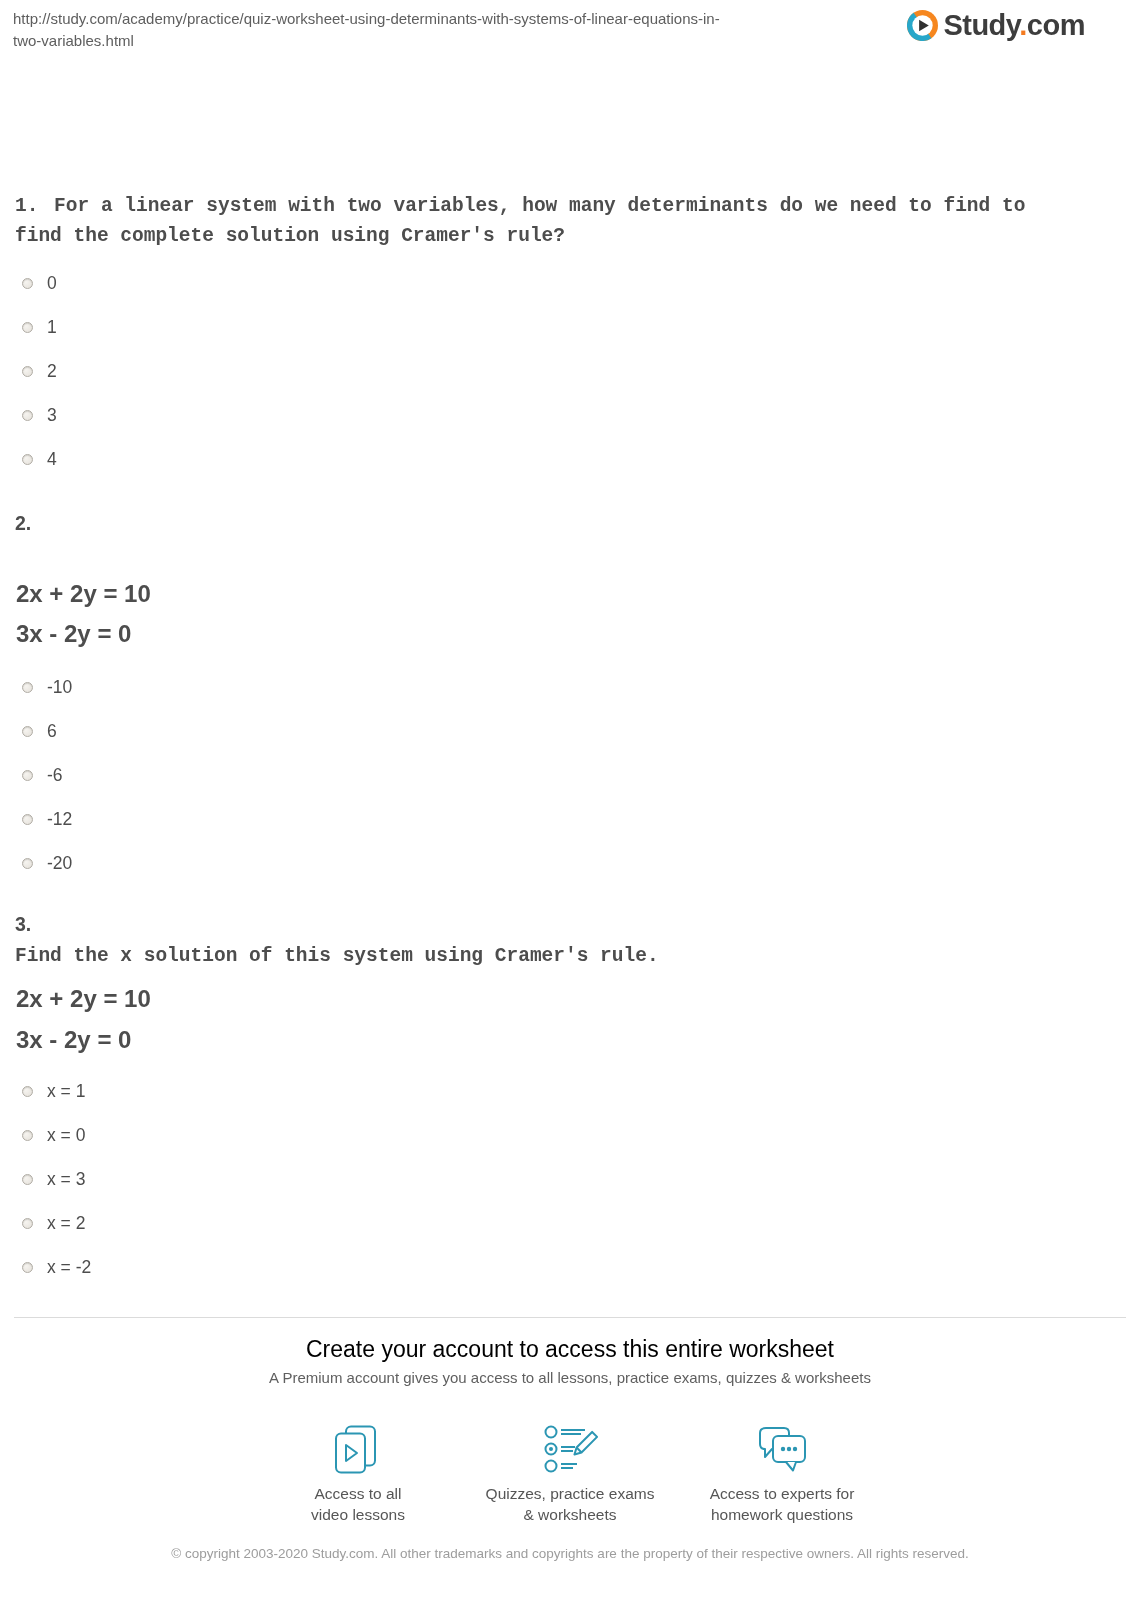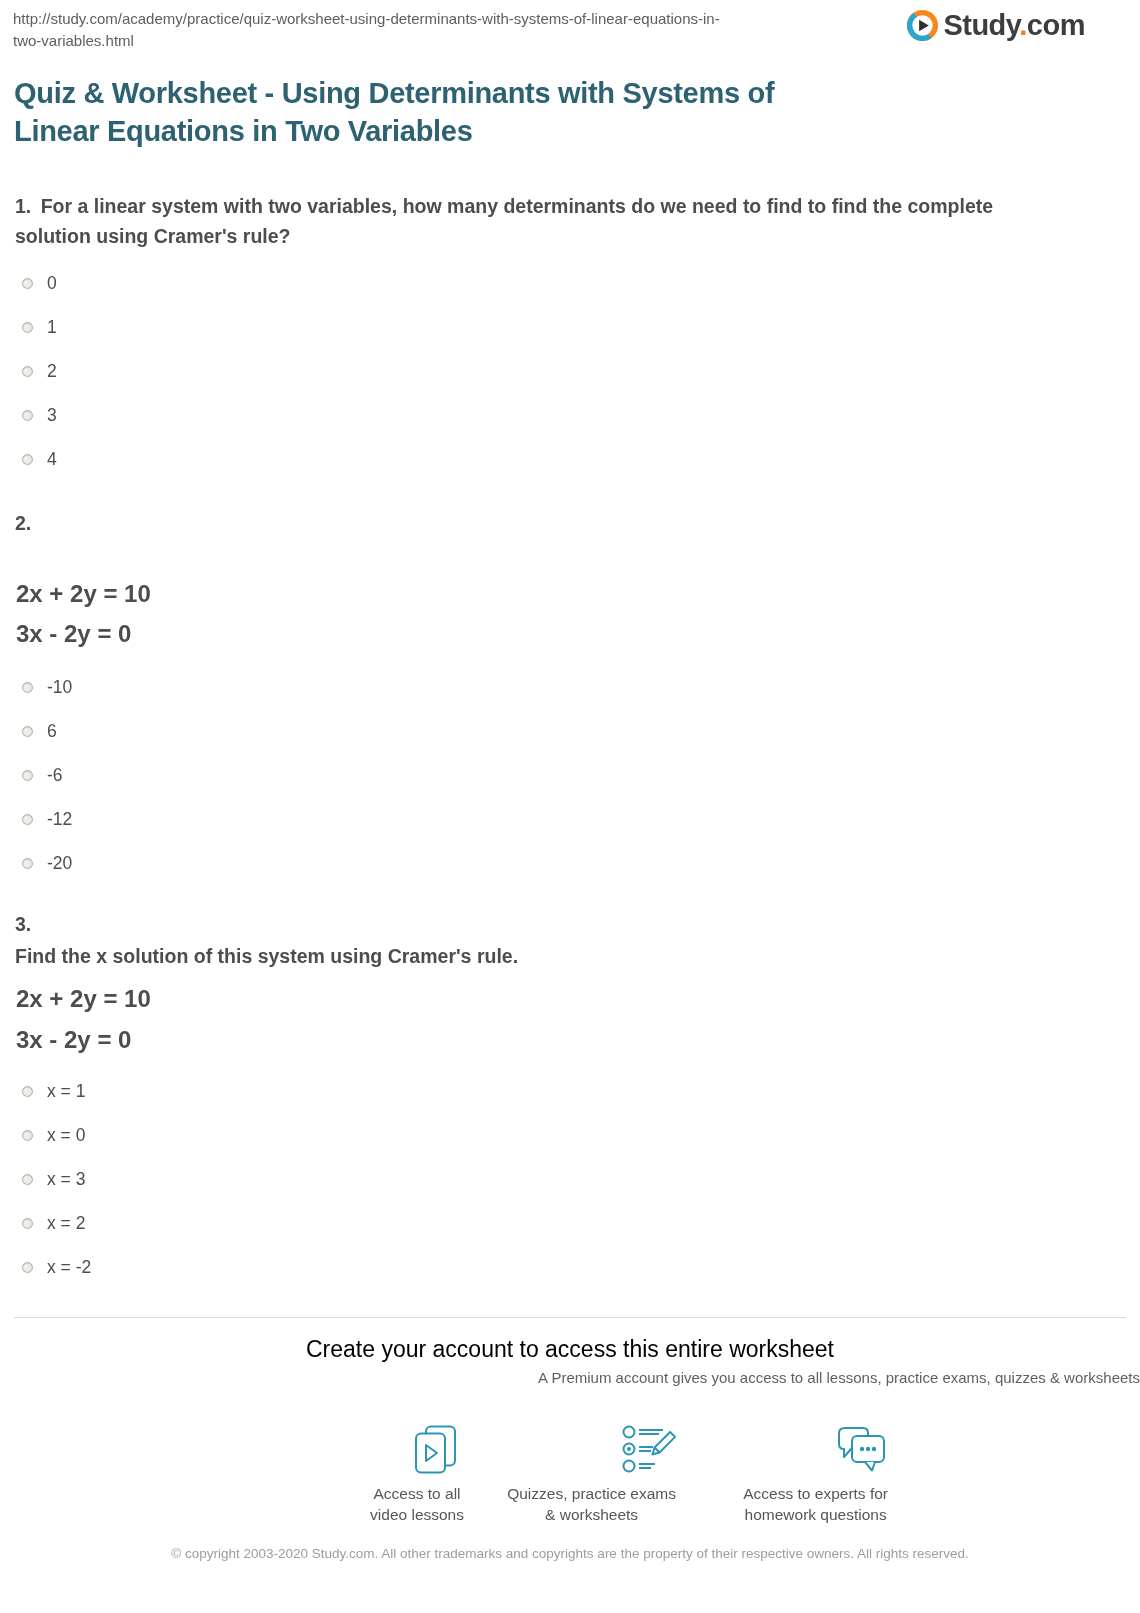--- a/index.html
+++ b/index.html
@@ -25,21 +25,21 @@
   
   .h1 {
     position:absolute; left:14px; top:74px; width:900px;
     font-size:29px; font-weight:bold; color:#2d6272;
     line-height:38px; letter-spacing:-0.3px;
   }
 
   
   .qtext {
     position:absolute; left:15px; margin:0; width:1030px;
-    font-size:19.5px; font-weight:bold; color:#4d4d4d; line-height:30px;
+    font-size:19.5px; font-weight:bold; color:#4d4d4d; line-height:30px;font-family:Liberation Mono, monospace;
   }
   .qnum-inline { margin-right:4px; }
   .qnum-block {
     position:absolute; left:15px;
     font-size:19.5px; font-weight:bold; color:#4d4d4d;
   }
   .eq {
     position:absolute; left:16px; margin:0;
     font-size:24px; font-weight:600; color:#4d4d4d;
   }
@@ -61,27 +61,27 @@
   #q3opts { top:1069px; }
 
   
   .divider { position:absolute; left:14px; right:14px; top:1317px; height:1px; background:#dbdbdb; }
   .cta-heading {
     position:absolute; top:1336px; left:0; width:100%;
     text-align:center; font-size:23px; font-weight:400; color:#000000;
   }
   .cta-sub {
     position:absolute; top:1369px; left:0; width:100%;
-    text-align:right; font-size:15px; color:#5f5f5f;
+    text-align:center; font-size:15px; color:#5f5f5f;
   }
   .features {
     position:absolute; top:1414px; left:0; width:100%;
     display:flex; justify-content:center;
   }
-  .feature { width:212px; display:flex; flex-direction:column; align-items:flex-end; }
+  .feature { width:212px; display:flex; flex-direction:column; align-items:center; }
   .feature-icon { height:62px; display:flex; align-items:flex-end; justify-content:center; }
   .feature-label {
     margin-top:7px; text-align:center;
     font-size:15.5px; color:#565656; line-height:21px;
   }
 
   
   .footer {
     position:absolute; top:1542px; left:50%; transform:translateX(-50%);
     width:810px; text-align:center;
@@ -103,24 +103,20 @@
       <svg width="31" height="31" viewBox="0 0 32 32">
         <circle cx="16" cy="16" r="16" fill="#f6871f"></circle>
         <path d="M16 0 A16 16 0 1 0 16 32 Z" fill="#28a7c9" transform="rotate(-35 16 16)"></path>
         <circle cx="16" cy="16" r="10.5" fill="#ffffff"></circle>
         <path d="M12.5 10 L22.5 16 L12.5 22 Z" fill="#303030"></path>
       </svg>
     </span>
     <span class="logo-text"><span>Study</span><span class="logo-dot">.</span><span>com</span></span>
   </div>
 
-  <h1 class="h1" style="margin:0;">
-    <div>Quiz &amp; Worksheet - Using Determinants with Systems of</div>
-    <div>Linear Equations in Two Variables</div>
-  </h1>
 
   <p class="qtext" style="top:191px;">
     <span class="qnum-inline">1.</span>
     <span>For a linear system with two variables, how many determinants do we need to find to find the complete solution using Cramer's rule?</span>
   </p>
 
   <div class="opts" id="q1opts">
     <div class="opt-row">
       <span class="radio"></span>
       <span class="opt-label">0</span>

